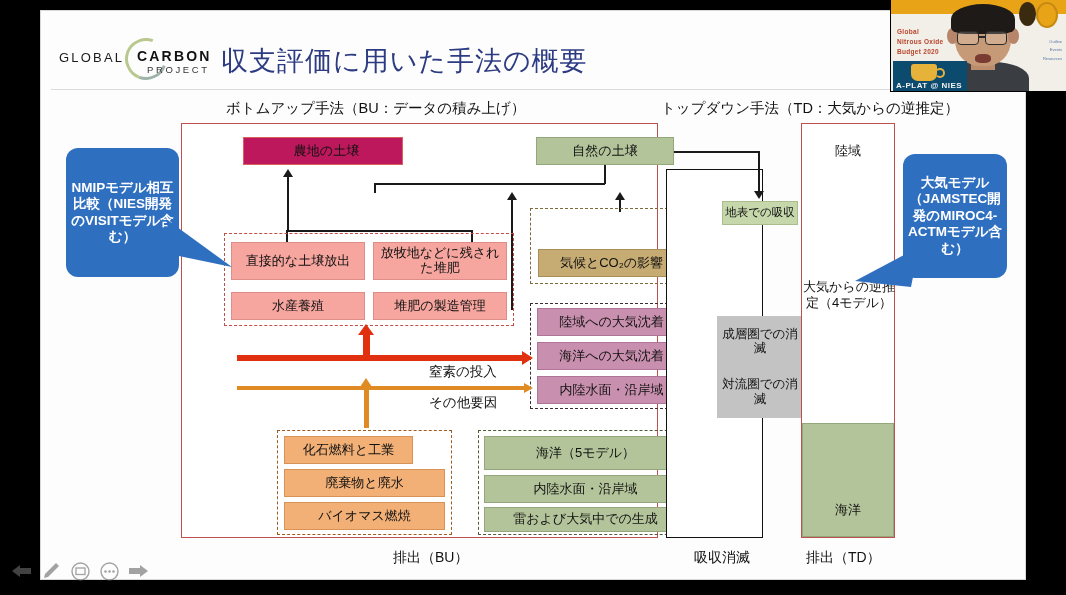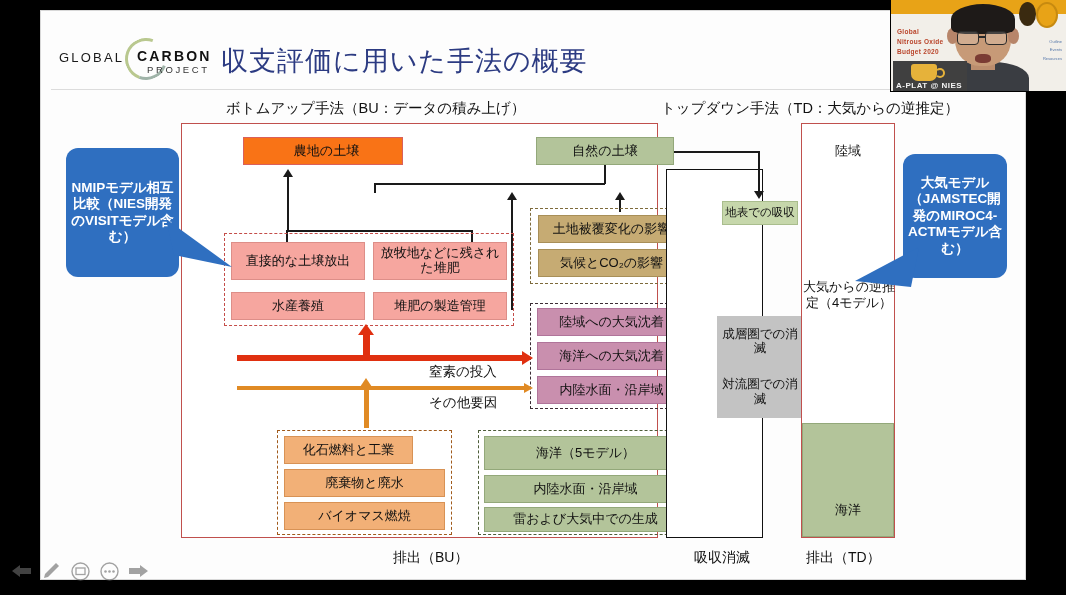--- a/index.html
+++ b/index.html
@@ -87,21 +87,21 @@
   }
   
   .node {
     position: absolute;
     display: flex; align-items: center; justify-content: center;
     text-align: center;
     font-size: 13px; color: #111; line-height: 1.15;
     border: 1px solid rgba(0,0,0,.35);
     padding: 1px 2px;
   }
-  .n-pink  { background: #f97316; border-color: #d9605c; padding-left: 9px; }
+  .n-pink  { background: #be185d; border-color: #d9605c; padding-left: 9px; }
   .n-pink2 { background: #f6a69f; border-color: #dd8e88; }
   .n-green { background: #b3c49a; border-color: #93a87a; text-align: center; }
   .n-tan   { background: #c6ab73; border-color: #a88f58; }
   .n-mauve { background: #c98fae; border-color: #b0749a; }
   .n-orange{ background: #f2b077; border-color: #d89255; }
   .n-gray  { background: #c3c3c3; border-color: #c3c3c3; }
   .n-greenlt { background: #c6d7ab; border-color: #a9bd8d; }
   
   .dash-group {
     position: absolute;
@@ -245,21 +245,21 @@
   .p-bridge { position:absolute; left:44px; top:30px; width:6px; height:1.6px; background:#2a2a2a; }
   .p-mouth { position:absolute; left:40px; top:48px; width:16px; height:9px; background:#7a3b33; border-radius:40%; }
   .p-body {
     position: absolute; left: 2px; top: 56px; width: 92px; height: 40px;
     background: #3a3d42; border-radius: 40% 40% 0 0;
   }
   .p-neck { position:absolute; left:36px; top:52px; width:24px; height:12px; background:#bb8d6d; }
   #cam-badge {
     position: absolute; left: 2px; bottom: 0;
     width: 74px; height: 30px;
-    background: #404040;
+    background: #0c4a6e;
     overflow: hidden;
   }
   #cam-badge .bd-cup {
     position: absolute; left: 18px; top: 3px; width: 26px; height: 17px;
     background: #e6b23a; border-radius: 3px 3px 7px 7px;
   }
   #cam-badge .bd-handle {
     position: absolute; left: 42px; top: 7px; width: 10px; height: 10px;
     border: 2.5px solid #e6b23a; border-radius: 50%; border-left-color: transparent;
   }
@@ -317,21 +317,20 @@
     <div class="arrow-up" style="left:574px; top:181px;"></div>
 
     <div class="dash-group dash-pink" style="left:183px; top:222px; width:290px; height:93px;"></div>
 
     <div class="node n-pink2" style="left:190px; top:231px; width:134px; height:38px;">直接的な土壌放出</div>
     <div class="node n-pink2" style="left:332px; top:231px; width:134px; height:38px;">放牧地などに残された堆肥</div>
     <div class="node n-pink2" style="left:190px; top:281px; width:134px; height:28px;">水産養殖</div>
     <div class="node n-pink2" style="left:332px; top:281px; width:134px; height:28px;">堆肥の製造管理</div>
 
     <div class="dash-group dash-tan" style="left:489px; top:197px; width:163px; height:76px;"></div>
-    <div class="node n-tan" style="left:497px; top:204px; width:147px; height:28px;">土地被覆変化の影響</div>
     <div class="node n-tan" style="left:497px; top:238px; width:147px; height:28px;">気候とCO₂の影響</div>
 
     <div class="dash-group dash-mauve" style="left:489px; top:292px; width:163px; height:106px;"></div>
     <div class="node n-mauve" style="left:496px; top:297px; width:149px; height:28px;">陸域への大気沈着</div>
     <div class="node n-mauve" style="left:496px; top:331px; width:149px; height:28px;">海洋への大気沈着</div>
     <div class="node n-mauve" style="left:496px; top:365px; width:149px; height:28px;">内陸水面・沿岸域</div>
 
     <div class="thick-ln red-ln" style="left:322px; top:322px; width:7px; height:26px;"></div>
     <div class="arrow-up-red" style="left:317px; top:313px;"></div>
     <div class="thick-ln red-ln" style="left:196px; top:344px; width:286px; height:6px;"></div>

